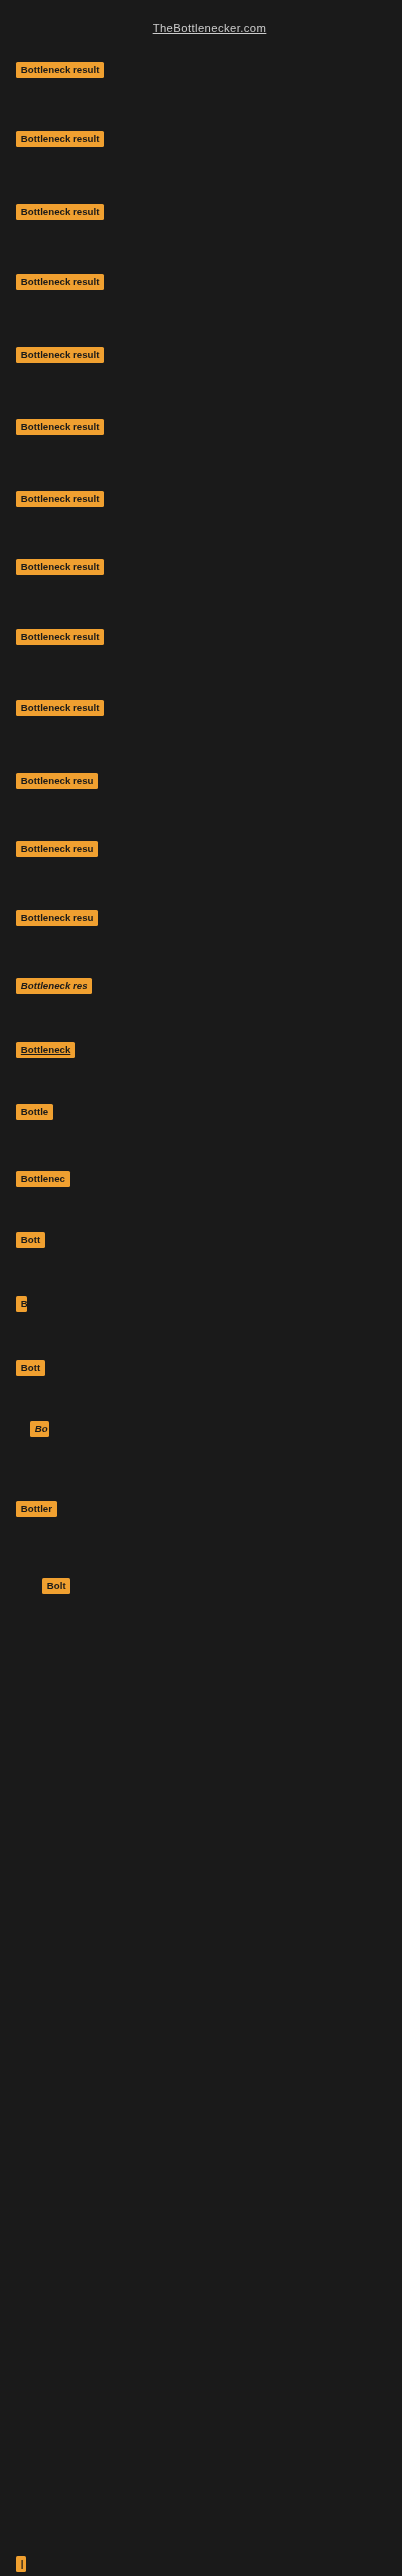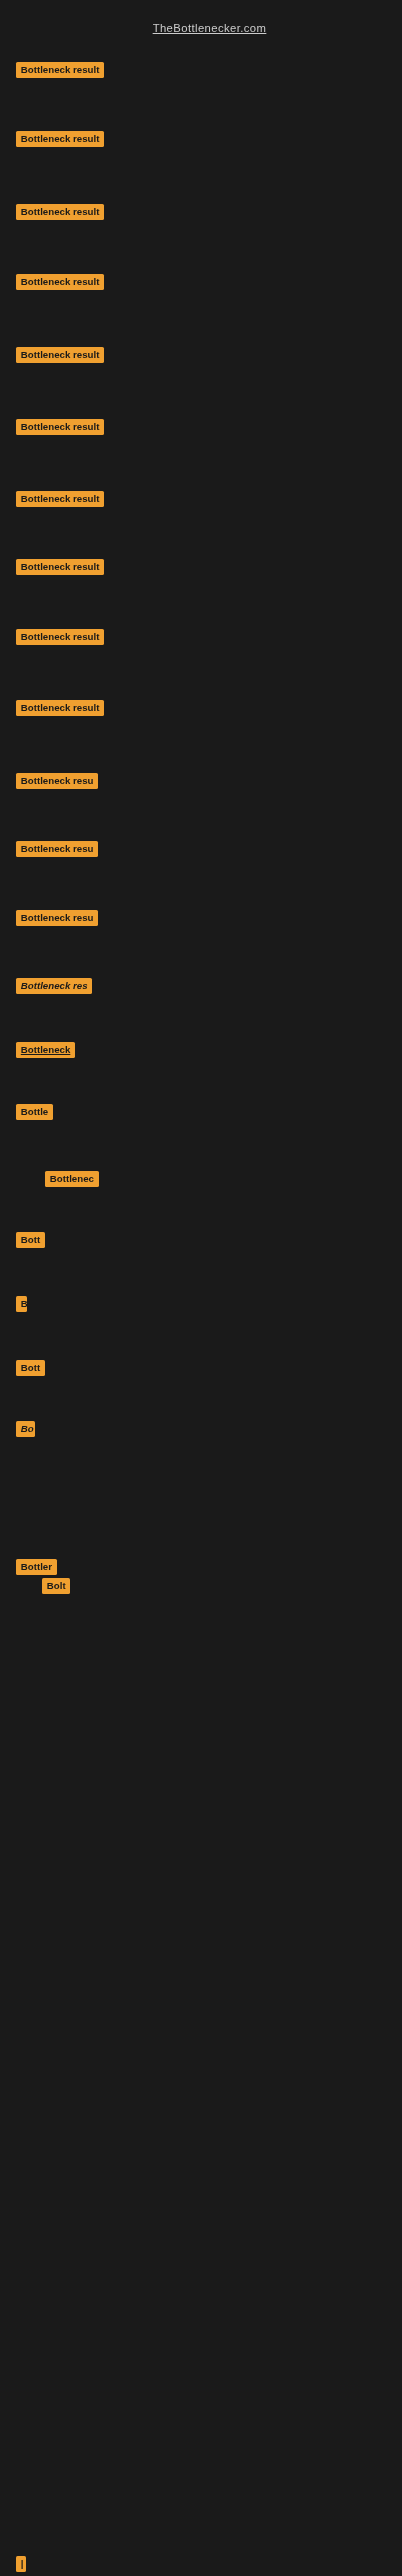--- a/index.html
+++ b/index.html
@@ -53,22 +53,22 @@
     <div class="bottleneck-item" style="top: 475px; left: 0px;"><span class="bottleneck-badge" style="max-width: 114px;">Bottleneck result</span></div>
     <div class="bottleneck-item" style="top: 543px; left: 0px;"><span class="bottleneck-badge" style="max-width: 119px;">Bottleneck result</span></div>
     <div class="bottleneck-item" style="top: 613px; left: 0px;"><span class="bottleneck-badge" style="max-width: 115px;">Bottleneck result</span></div>
     <div class="bottleneck-item" style="top: 684px; left: 0px;"><span class="bottleneck-badge" style="max-width: 114px;">Bottleneck result</span></div>
     <div class="bottleneck-item" style="top: 757px; left: 0px;"><span class="bottleneck-badge" style="max-width: 103px;">Bottleneck resu</span></div>
     <div class="bottleneck-item" style="top: 825px; left: 0px;"><span class="bottleneck-badge" style="max-width: 97px;">Bottleneck resu</span></div>
     <div class="bottleneck-item" style="top: 894px; left: 0px;"><span class="bottleneck-badge" style="max-width: 93px;">Bottleneck resu</span></div>
     <div class="bottleneck-item" style="top: 962px; left: 0px;"><span class="bottleneck-badge" style="max-width: 85px; font-style: italic;">Bottleneck res</span></div>
     <div class="bottleneck-item" style="top: 1026px; left: 0px;"><span class="bottleneck-badge" style="max-width: 68px; text-decoration: underline;">Bottleneck</span></div>
     <div class="bottleneck-item" style="top: 1076px; left: 0px; margin-top: 12px;"><span class="bottleneck-badge" style="max-width: 44px;">Bottle</span></div>
-    <div class="bottleneck-item" style="top: 1155px; left: 0px;"><span class="bottleneck-badge" style="max-width: 60px; margin-left: 29px;">Bottlenec</span></div>
+    <div class="bottleneck-item" style="top: 1155px; left: 0px;"><span class="bottleneck-badge" style="max-width: 60px;">Bottlenec</span></div>
     <div class="bottleneck-item" style="top: 1216px; left: 0px;"><span class="bottleneck-badge" style="max-width: 34px;">Bott</span></div>
     <div class="bottleneck-item" style="top: 1280px; left: 0px;"><span class="bottleneck-badge" style="max-width: 11.3px;">B</span></div>
     <div class="bottleneck-item" style="top: 1344px; left: 0px;"><span class="bottleneck-badge" style="max-width: 34px;">Bott</span></div>
-    <div class="bottleneck-item" style="top: 1405px; left: 0px; font-style: italic;"><span class="bottleneck-badge" style="max-width: 19.3px;">Bo</span></div>
-    <div class="bottleneck-item" style="top: 1543px; left: 0px;"><span class="bottleneck-badge" style="max-width: 48px;">Bottler</span></div>
+    <div class="bottleneck-item" style="top: 1405px; left: 14px; font-style: italic;"><span class="bottleneck-badge" style="max-width: 19.3px;">Bo</span></div>
+    <div class="bottleneck-item" style="top: 1485px; left: 0px;"><span class="bottleneck-badge" style="max-width: 48px;">Bottler</span></div>
     <div class="bottleneck-item" style="top: 1562px; left: 0px;"><span class="bottleneck-badge" style="max-width: 31px; margin-left: 26px;">Bolt</span></div>
     <div class="bottleneck-item" style="top: 2540px; left: 0px;"><span class="bottleneck-badge" style="max-width: 8px;">|</span></div>
   </div>
 
 
 </body></html>

